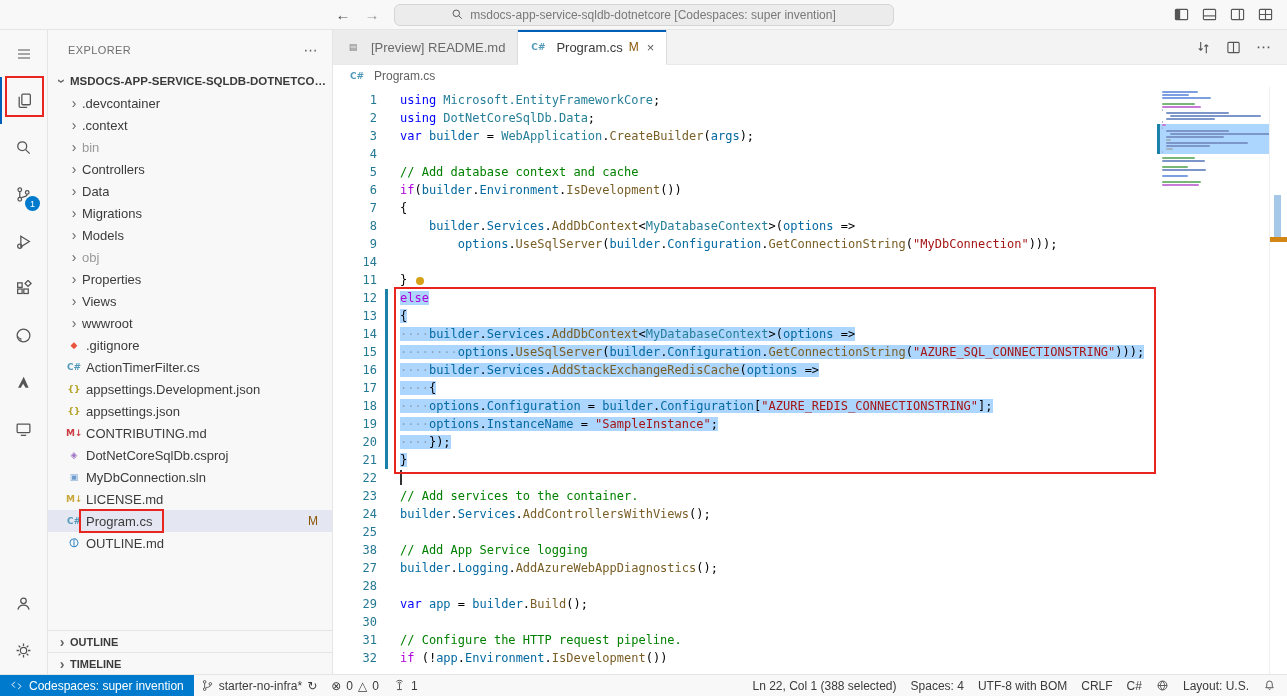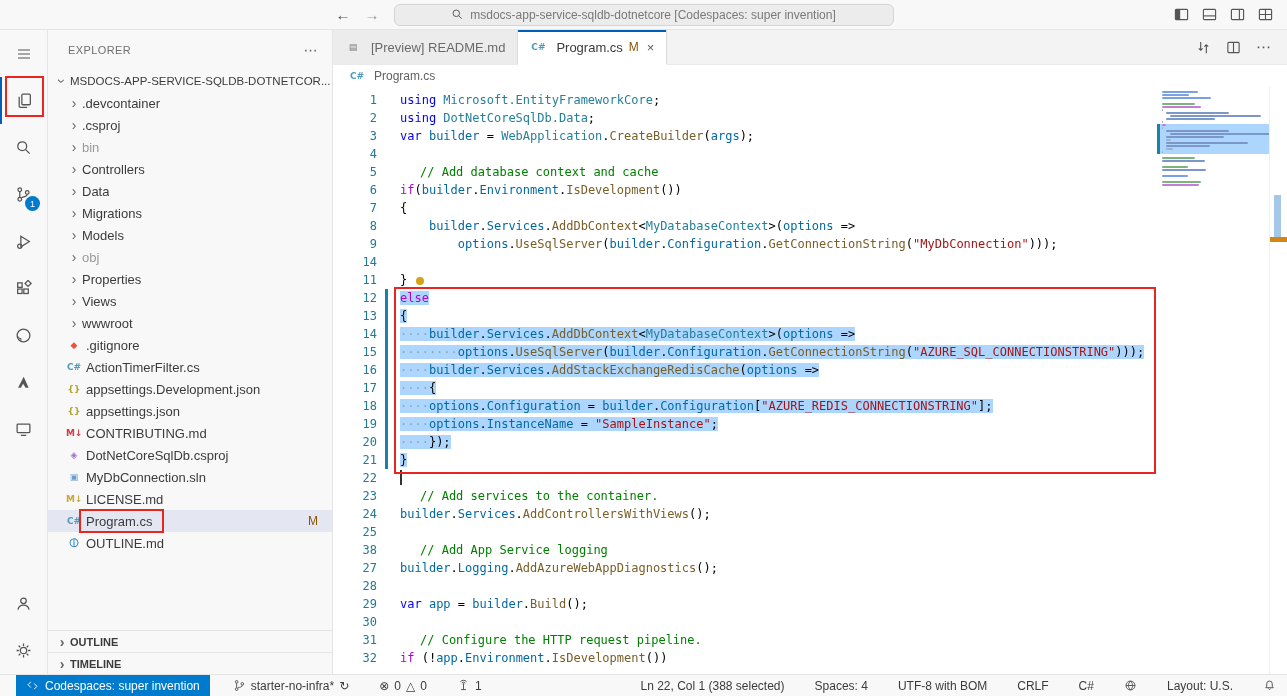--- a/index.html
+++ b/index.html
@@ -27,21 +27,21 @@
   .ab-badge { position:absolute; right:7px; bottom:7px; min-width:15px; height:15px; border-radius:50%;
     background:#007acc; color:#fff; font-size:9px; display:flex; align-items:center; justify-content:center; }
   .ab-bottom { margin-top:auto; }
 
   
   .sidebar { width:285px; flex:none; background:#f8f8f8; border-right:1px solid #e5e5e5; display:flex; flex-direction:column; position:relative; }
   .sidebar-header { height:40px; flex:none; display:flex; align-items:center; padding:0 14px 0 20px; font-size:11px; color:#6f6f6f; letter-spacing:.4px; }
   .sidebar-header .sh-title { flex:1; }
   .sh-more { color:#616161; font-size:14px; }
   .tree-row { height:22px; flex:none; display:flex; align-items:center; font-size:13px; color:#3b3b3b; padding-left:18px; position:relative; white-space:nowrap; overflow:hidden; }
-  .tree-row.root { padding-left:6px; font-size:11.5px; font-weight:400; color:#3b3b3b; }
+  .tree-row.root { padding-left:6px; font-size:11.5px; font-weight:700; color:#3b3b3b; }
   .tree-row.dim .tree-label { color:#9a9a9a; }
   .tree-row.selected { background:#e4e6f1; }
   .chev { width:16px; flex:none; color:#646464; font-size:14px; text-align:center; display:inline-block; line-height:1; }
   .chev.open { transform:rotate(90deg); }
   .ficon { width:16px; flex:none; text-align:center; font-weight:bold; font-size:9px; margin-right:4px; display:inline-block; font-family:"DejaVu Sans", sans-serif; }
   .tree-label { overflow:hidden; text-overflow:ellipsis; }
   .badge-m { position:absolute; right:14px; color:#895503; font-size:12px; }
   .sidebar-sections { margin-top:auto; }
   .section-row { height:22px; display:flex; align-items:center; padding-left:6px; border-top:1px solid #e5e5e5; font-size:11px; font-weight:700; color:#3b3b3b; }
 
@@ -58,38 +58,38 @@
   .code-region { flex:1; display:flex; min-height:0; position:relative; }
   .code-text { flex:1; min-width:0; padding-top:4px; font-family:"DejaVu Sans Mono", monospace; font-size:12px; line-height:18px; overflow:hidden; }
   .code-line { display:flex; height:18px; white-space:pre; }
   .gutter { width:67px; flex:none; position:relative; }
   .ln { display:block; width:44px; text-align:right; color:#237893; }
   .mod-bar { position:absolute; right:12px; top:0; width:3px; height:18px; background:#1b81a8; }
   .ltext { white-space:pre; }
   .seltext { background:#add6ff; }
   .tk-kw { color:#0000ff; } .tk-ctl { color:#af00db; } .tk-typ { color:#267f99; }
   .tk-fn { color:#795e26; } .tk-vr { color:#0369a1; } .tk-str { color:#a31515; }
-  .tk-com { color:#008000;margin-left:20px; } .tk-pl { color:#000000; } .tk-ws { color:#8fa4b5; }
+  .tk-com { color:#008000; } .tk-pl { color:#000000; } .tk-ws { color:#8fa4b5; }
   .ydot { display:inline-block; width:8px; height:8px; border-radius:50%; background:#d5a117; margin-left:9px; vertical-align:middle; }
   .caret { display:inline-block; width:1.5px; height:15px; background:#333; vertical-align:text-bottom; }
 
   
   .minimap { width:112px; flex:none; padding-top:4px; position:relative; background:#fff; }
   .mm-line { height:3px; position:relative; padding-left:5px; }
   .mm-line.mm-sel { background:#add6ff; }
   .mm-line.mm-mod::before { content:""; position:absolute; left:0; top:0; width:2.5px; height:3px; background:#1b81a8; }
   .mm-bar { height:2px; border-radius:1px; }
   .mmc-com { background:#79b779; } .mmc-kw { background:#7b9fe0; } .mmc-ctl { background:#c77bd6; } .mmc-vr { background:#7d96c9; } .mmc-pl { background:#9fb3c3; }
   .ruler { width:18px; flex:none; position:relative; background:#fff; border-left:1px solid #efefef; }
   .ruler-selection { position:absolute; left:4px; width:7px; top:108px; height:46px; background:#a6c8e8; }
   .ruler-cursor { position:absolute; left:0; width:100%; top:150px; height:5px; background:#d18616; }
 
   
   .statusbar { height:22px; flex:none; background:#f8f8f8; border-top:1px solid #e5e5e5; display:flex; align-items:stretch; font-size:12px; color:#3b3b3b; }
-  .sb-item { display:flex; align-items:center; gap:5px; padding:0 7px;margin-left:16px; }
+  .sb-item { display:flex; align-items:center; gap:5px; padding:0 7px; }
   .sb-remote { background:#007acc; color:#fff; padding:0 10px; gap:6px; }
   .sb-right { margin-left:auto; display:flex; align-items:stretch; }
   .sb-gap { width:4px; }
   .sb-icon-txt { font-family:"DejaVu Sans", sans-serif; }
 
   
   .annotation { position:absolute; border:2.5px solid #e8251f; z-index:60; pointer-events:none; }
   #anno-explorer { left:5px; top:76px; width:39px; height:41px; }
   #anno-program { left:79px; top:509px; width:85px; height:24px; }
   #anno-code { left:394px; top:287px; width:762px; height:187px; }
@@ -220,21 +220,21 @@
         <span class="chev open">›</span>
         <span class="tree-label">MSDOCS-APP-SERVICE-SQLDB-DOTNETCOR...</span>
       </div>
       <div>
           <div class="tree-row">
             <span class="chev">›</span>
             <span class="tree-label">.devcontainer</span>
           </div>
           <div class="tree-row">
             <span class="chev">›</span>
-            <span class="tree-label">.csproj</span>
+            <span class="tree-label">.context</span>
           </div>
           <div class="tree-row dim">
             <span class="chev">›</span>
             <span class="tree-label">bin</span>
           </div>
           <div class="tree-row">
             <span class="chev">›</span>
             <span class="tree-label">Controllers</span>
           </div>
           <div class="tree-row">

